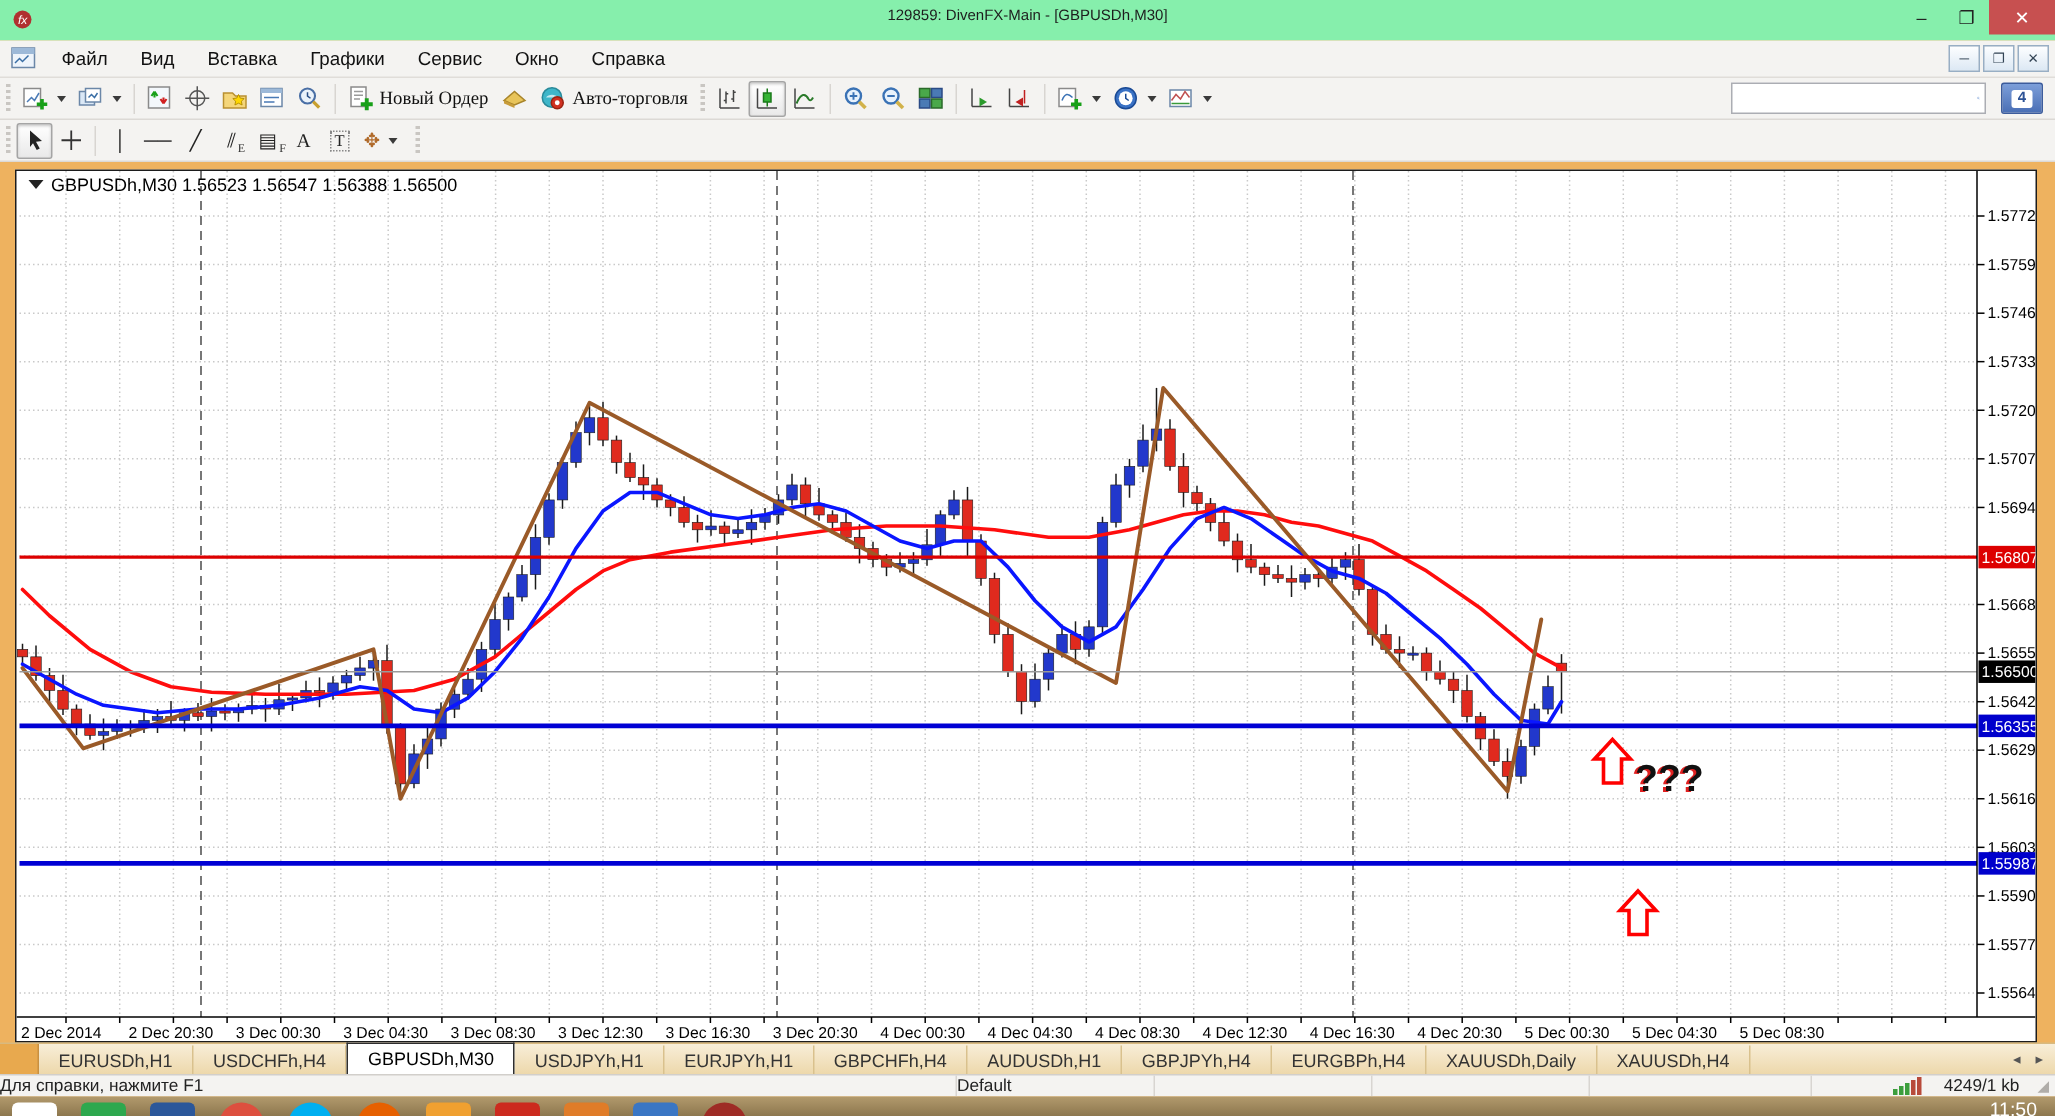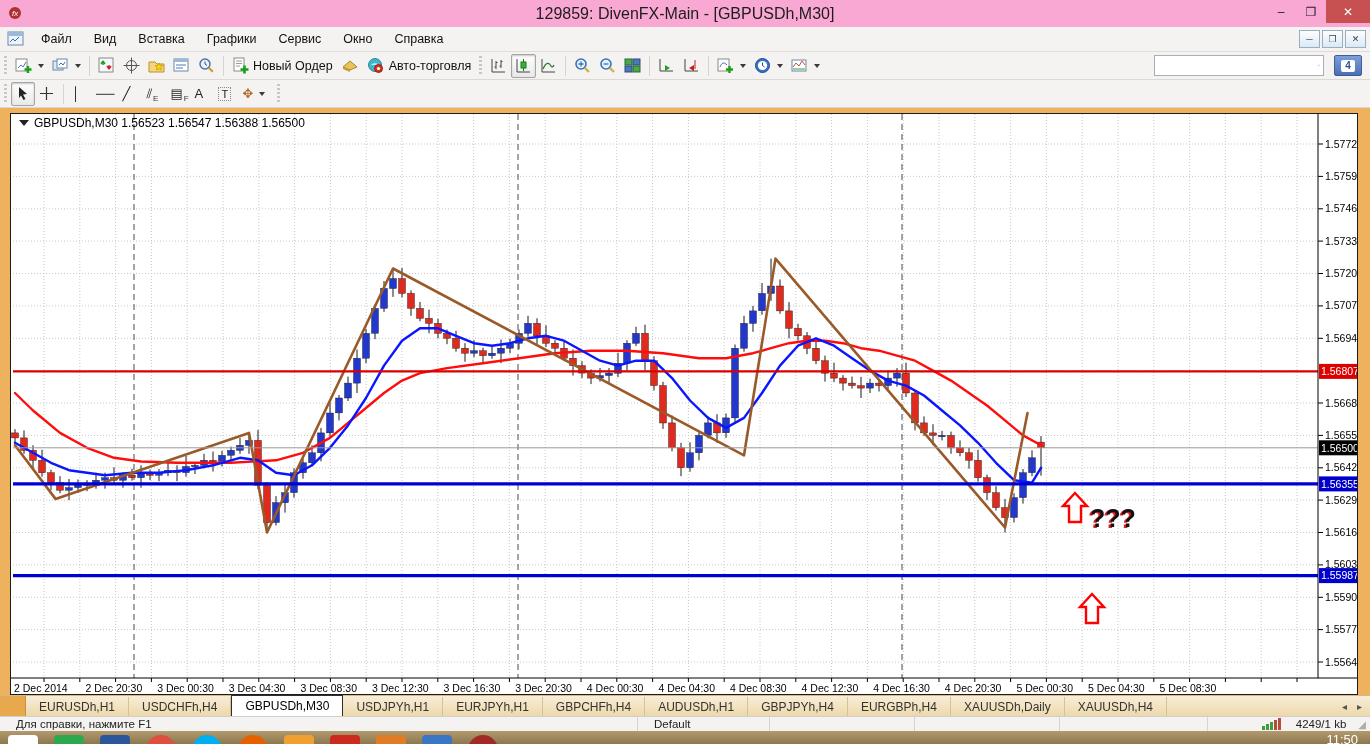--- a/index.html
+++ b/index.html
@@ -1,39 +1,39 @@
 <!DOCTYPE html>
 <html><head>
 <meta charset="utf-8">
 <style>
   * { box-sizing:border-box; margin:0; padding:0; }
   html,body { width:1370px; height:744px; }
   body { position:relative; font-family:"Liberation Sans","DejaVu Sans",sans-serif; background:#eeb25f; overflow:hidden; }
 
   
-  .titlebar { position:absolute; left:0; top:0; width:100%; height:27px; background:#f9a8d4; }
+  .titlebar { position:absolute; left:0; top:0; width:100%; height:27px; background:#86efac; }
   .app-logo { position:absolute; left:8px; top:5px; width:18px; height:16px; }
-  .title-text { position:absolute; left:50%; top:5px; transform:translateX(-50%); font-size:16px; color:#1d1d1d; white-space:nowrap; }
+  .title-text { position:absolute; left:50%; top:5px; transform:translateX(-50%); font-size:10px; color:#1d1d1d; white-space:nowrap; }
   .win-btns { position:absolute; right:0; top:0; display:flex; }
   .wbtn { width:30px; height:23px; display:flex; align-items:center; justify-content:center; font-size:12px; color:#222; }
   .wbtn.close { width:44px; background:#c75050; color:#fff; }
 
   
   .menubar { position:absolute; top:27px; left:0; width:100%; height:25px; background:#f4f3f1; border-bottom:1px solid #e0ddd9; display:flex; align-items:center; }
   .menu-doc-icon { width:18px; height:16px; margin:0 5px 0 7px; }
   .mi { font-size:12.5px; color:#111; padding:2px 11px; }
   .mdi-btns { position:absolute; right:4px; top:3px; display:flex; gap:2px; }
   .mdibtn { width:21px; height:18px; border:1px solid #98aec4; background:linear-gradient(#fdfeff,#dce8f4); font-size:9px; display:flex; align-items:center; justify-content:center; color:#345; }
 
   
   .toolbar { position:absolute; left:0; width:100%; height:28px; background:#f4f3f1; border-bottom:1px solid #dcd9d5; display:flex; align-items:center; }
   #toolbar1 { top:52px; } #toolbar2 { top:80px; }
   .grip { width:3px; height:20px; margin:0 4px; background:repeating-linear-gradient(180deg,#c9c6c2 0 2px,transparent 2px 4px); }
   .tsep { width:1px; height:20px; background:#d8d5d1; margin:0 4px; }
-  .tbtn { height:24px; min-width:24px; display:flex; align-items:center; justify-content:flex-start; gap:4px; padding:0 3px; border:1px solid transparent; border-radius:2px; font-size:12.5px; color:#111; }
+  .tbtn { height:24px; min-width:24px; display:flex; align-items:center; justify-content:center; gap:4px; padding:0 3px; border:1px solid transparent; border-radius:2px; font-size:12.5px; color:#111;font-family:Liberation Serif, serif; }
   .tbtn.active { border-color:#a5a5a5; background:linear-gradient(#fff,#e9e9e9); box-shadow:inset 0 1px 2px #c4c4c4; }
   .dd { width:0; height:0; border-left:3.5px solid transparent; border-right:3.5px solid transparent; border-top:4px solid #3a3a3a; margin-left:2px; }
   .ic { display:block; }
   .tool-gl { font-size:13px; color:#222; position:relative; line-height:1; }
   .tool-gl i { font-style:normal; font-size:8px; position:absolute; right:-6px; bottom:-3px; color:#333; }
   .lblbox { border:1px dotted #888; padding:0 2px; font-size:11px; color:#222; }
   .tfbtn { height:22px; min-width:29px; display:flex; align-items:center; justify-content:center; font-size:11px; color:#3c3c3c; border:1px solid transparent; margin:0 1px; }
   .tfbtn.active { border-color:#a5a5a5; background:linear-gradient(#fff,#ececec); box-shadow:inset 0 1px 2px #c8c8c8; color:#000; }
   .search-wrap { position:absolute; right:46px; top:3px; width:170px; height:21px; background:#fff; border:1px solid #abadb3; display:flex; align-items:center; }
   .search-input { flex:1; border:none; outline:none; font-size:12px; padding:0 4px; height:17px; font-family:inherit; background:transparent; }
@@ -51,21 +51,21 @@
 
   
   .tabsbar { position:absolute; top:695px; left:0; width:100%; height:21px; background:linear-gradient(#f8eed8,#edd8ab); border-top:1px solid #d8b97f; display:flex; align-items:flex-end; }
   .tabs-corner { width:26px; height:21px; background:#e8a94e; border-right:1px solid #c89040; align-self:stretch; }
   .tab { height:19px; padding:0 13px; font-size:12px; color:#333; display:flex; align-items:center; border-right:1px solid #d9c18d; white-space:nowrap;text-align:center; }
   .tab.active { background:#fff; border:1px solid #2e2e2e; border-bottom:none; height:21px; color:#000; }
   .tab-arrows { margin-left:auto; display:flex; gap:10px; margin-right:8px; color:#555; font-size:10px; align-self:center; }
 
   
   .statusbar { position:absolute; top:716px; left:0; width:100%; height:15px; background:#f4f3f1; border-top:1px solid #d2cfcb; display:flex; align-items:center; font-size:11.5px; color:#222; }
-  .scell { height:100%; display:flex; align-items:center; padding:0 16px; border-right:1px solid #d8d5d1; overflow:hidden; white-space:nowrap; }
+  .scell { height:100%; display:flex; align-items:center; padding:0 0; border-right:1px solid #d8d5d1; overflow:hidden; white-space:nowrap; }
   .scell.right { border-right:none; margin-left:auto; gap:12px; padding-right:4px; }
   .grip-corner { color:#b0ada9; font-size:10px; }
 
   
   .taskbar { position:absolute; top:731px; left:0; width:100%; height:13px; background:linear-gradient(#b29a6d,#8d774e); overflow:hidden; }
   .tb-inner { position:relative; height:44px; }
   .task-icon { position:absolute; top:4px; width:30px; height:30px; border-radius:4px; }
   .tb-clock { position:absolute; right:12px; top:1px; color:#fff; font-size:13px;text-align:right; }
 </style>
 </head>

